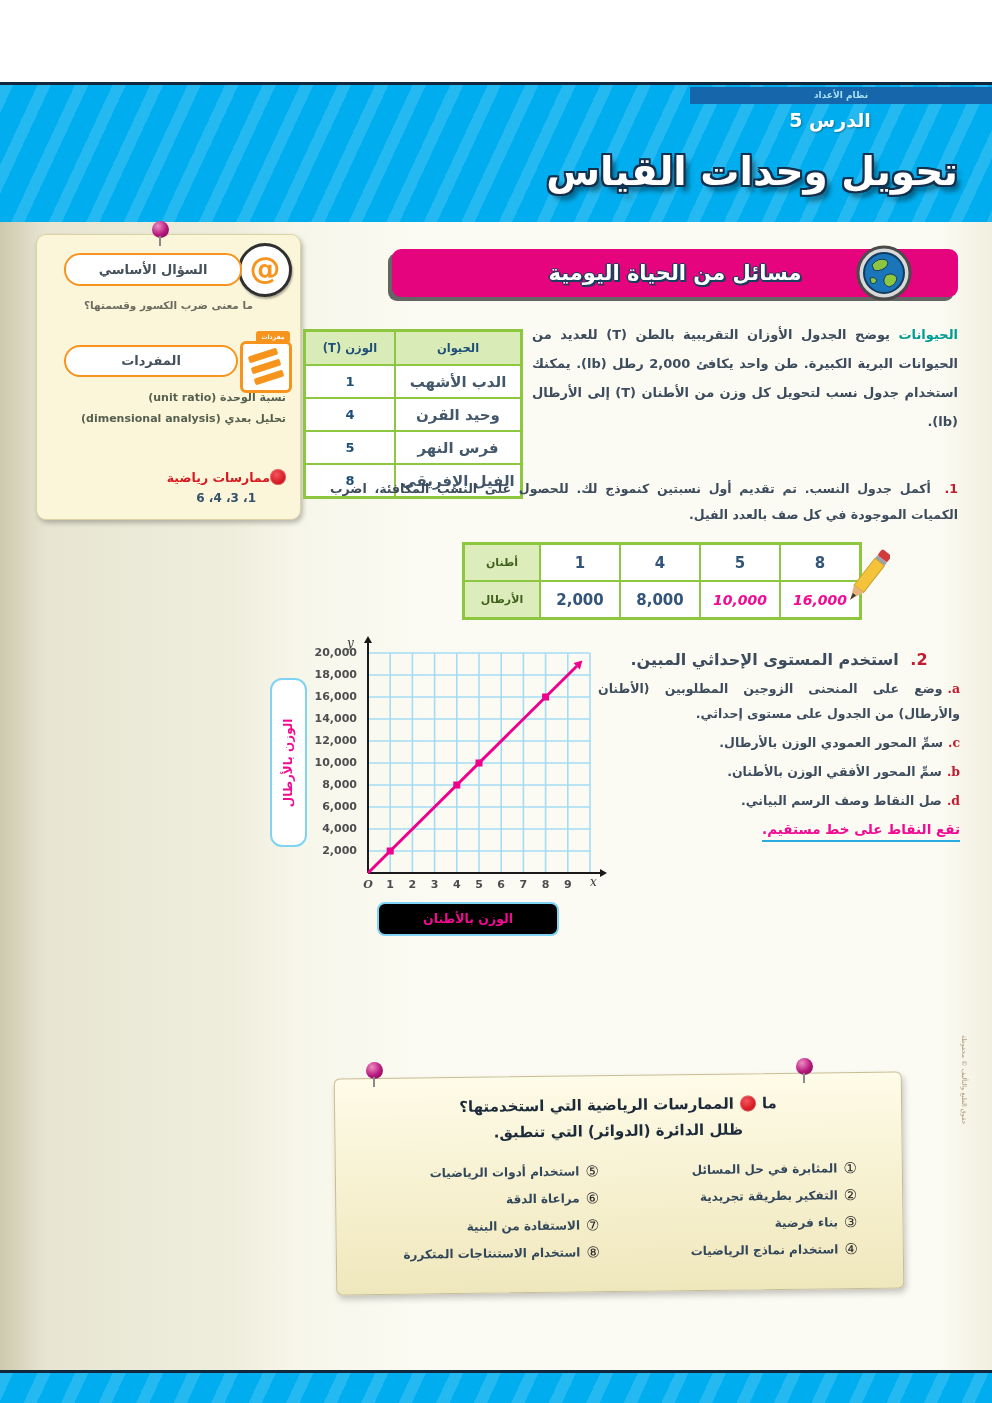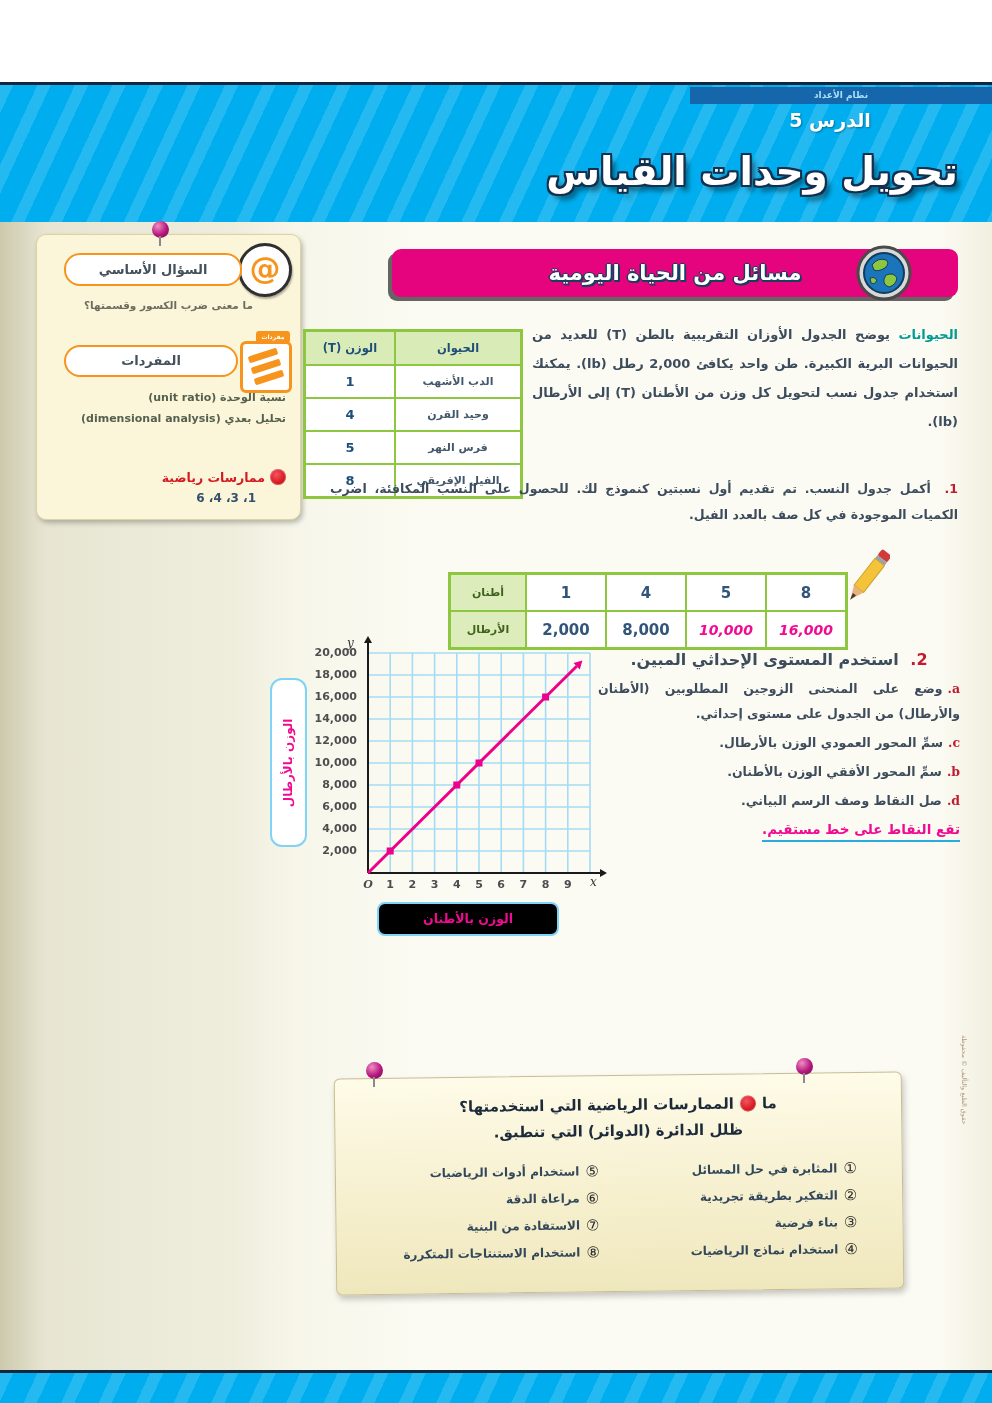--- a/index.html
+++ b/index.html
@@ -63,21 +63,21 @@
     font-size:10.5px;color:#6b6b5e;font-weight:bold;}
   #vocab-icon{position:absolute;right:8px;top:96px;width:50px;height:58px;}
   #vocab-tab{position:absolute;right:2px;top:0;width:34px;height:12px;background:#f7941d;
     border-radius:3px;color:#ffffff;font-size:6px;line-height:12px;text-align:center;font-weight:bold;}
   #vocab-box{position:absolute;right:0;top:10px;width:46px;height:46px;background:#ffffff;
     border:3px solid #f7941d;border-radius:6px;overflow:hidden;}
   .vbar{position:absolute;height:7px;background:#f7941d;border-radius:2px;transform:rotate(-18deg);}
   #vocab-pill{right:62px;top:110px;width:170px;height:28px;font-size:13px;line-height:28px;}
   #vocab-terms{position:absolute;right:14px;left:12px;top:152px;text-align:right;
     font-size:11px;font-weight:bold;color:#56604f;line-height:21px;}
-  #practices-row{position:absolute;right:14px;top:234px;display:flex;flex-direction:row;align-items:center;gap:5px;}
+  #practices-row{position:absolute;right:14px;top:234px;display:flex;flex-direction:row;align-items:center;}
   .mp-badge{width:16px;height:16px;border-radius:50%;
     background:radial-gradient(circle at 40% 35%, #f25662, #d71920 60%, #9c0f14);
     box-shadow:inset 0 0 0 1px rgba(255,255,255,.25);flex:0 0 auto;}
   #practices-label{font-size:12.5px;font-weight:bold;color:#d71920;}
   #practices-numbers{position:absolute;right:44px;top:256px;font-size:12px;font-weight:bold;color:#35506b;}
   
   #rw-banner{
     left:392px;top:249px;width:566px;height:48px;background:#e5047e;border-radius:9px;
     box-shadow:-4px 4px 0 rgba(74,74,74,.85);
     color:#ffffff;font-size:21px;font-weight:bold;text-align:center;line-height:48px;
@@ -88,27 +88,27 @@
   #intro{left:532px;top:320px;width:426px;font-size:13px;line-height:29px;
     color:#3d4c5c;font-weight:bold;text-align:justify;direction:rtl;}
   #intro .kw{color:#009b93;}
   
   #animal-table{left:303px;top:329px;width:220px;border-collapse:collapse;direction:ltr;}
   #animal-table th,#animal-table td{border:2.5px solid #8dc63f;}
   #animal-table{border:3px solid #8dc63f;padding-left:48px;}
   #animal-table th{background:#d9ecb8;color:#1f4e79;font-size:11.5px;font-weight:bold;height:30px;direction:rtl;}
   #animal-table td{background:#ffffff;text-align:center;height:29px;}
   #animal-table td.wcell{width:86px;color:#1f4e79;font-weight:bold;font-size:13px;}
-  #animal-table td.acell{color:#44586b;font-size:11px;font-weight:bold;direction:rtl;margin-top:20px;}
+  #animal-table td.acell{color:#44586b;font-size:15px;font-weight:bold;direction:rtl;margin-top:20px;}
   
   #q1{left:330px;top:476px;width:628px;direction:rtl;font-size:12.5px;line-height:26px;
     color:#3d4c5c;font-weight:bold;text-align:justify;}
   .rednum{color:#c11b2f;font-weight:bold;padding-left:6px;}
   
-  #ratio-table{left:448px;top:542px;border-collapse:collapse;direction:ltr;border:3px solid #8dc63f;margin-top:30px;}
+  #ratio-table{left:462px;top:542px;border-collapse:collapse;direction:ltr;border:3px solid #8dc63f;}
   #ratio-table th,#ratio-table td{border:2.5px solid #8dc63f;height:33px;text-align:center;}
   #ratio-table th{background:#dcedbb;width:72px;font-size:11px;color:#41611f;direction:rtl;}
   #ratio-table td{background:#ffffff;width:76px;font-size:15px;font-weight:bold;color:#33557a;}
   #ratio-table td.hw{color:#f20a93;font-style:italic;font-size:14px;}
   #pencil-icon{left:846px;top:544px;}
   
   #q2{left:598px;top:648px;width:362px;direction:rtl;color:#3d4c5c;}
   #q2 .q2-intro{font-size:16px;font-weight:bold;line-height:24px;text-align:center;}
   .q2-item{font-size:12.5px;font-weight:bold;line-height:25px;margin-top:4px;text-align:justify;}
   .q2-item .letter{color:#c11b2f;padding-left:5px;font-family:"DejaVu Serif","Liberation Serif",serif;}

